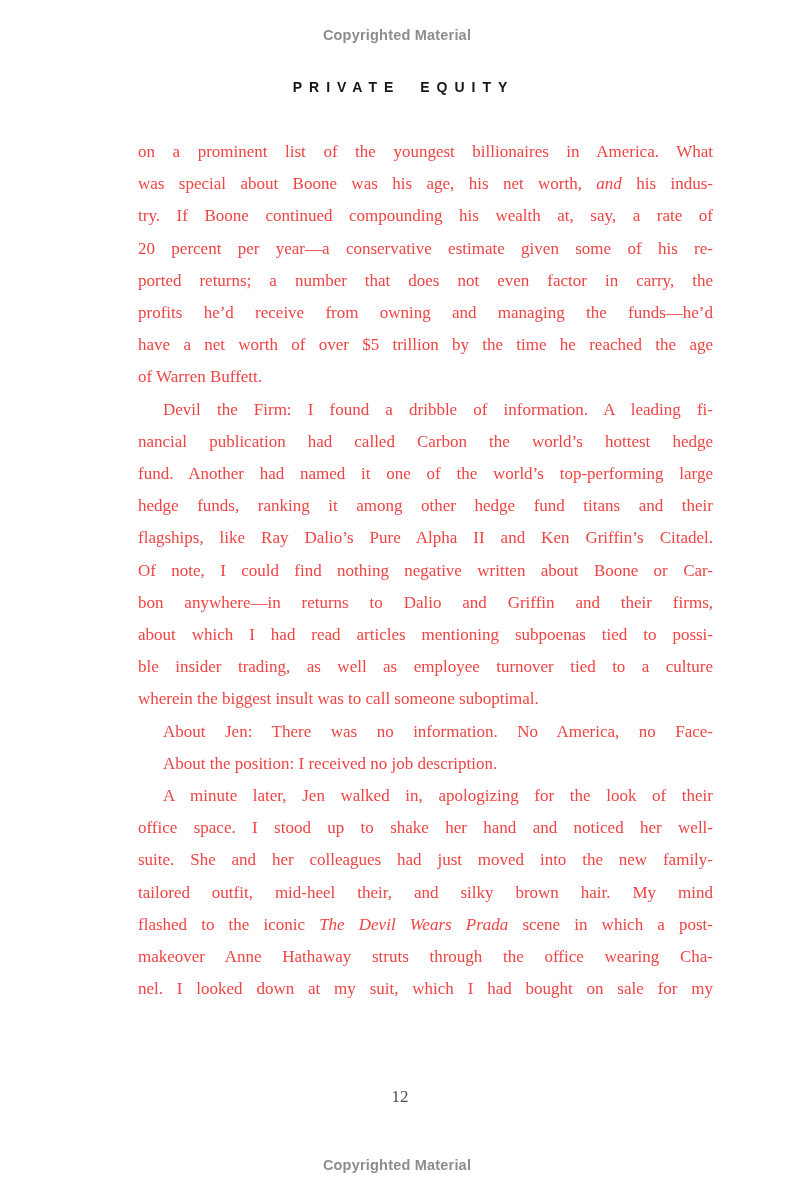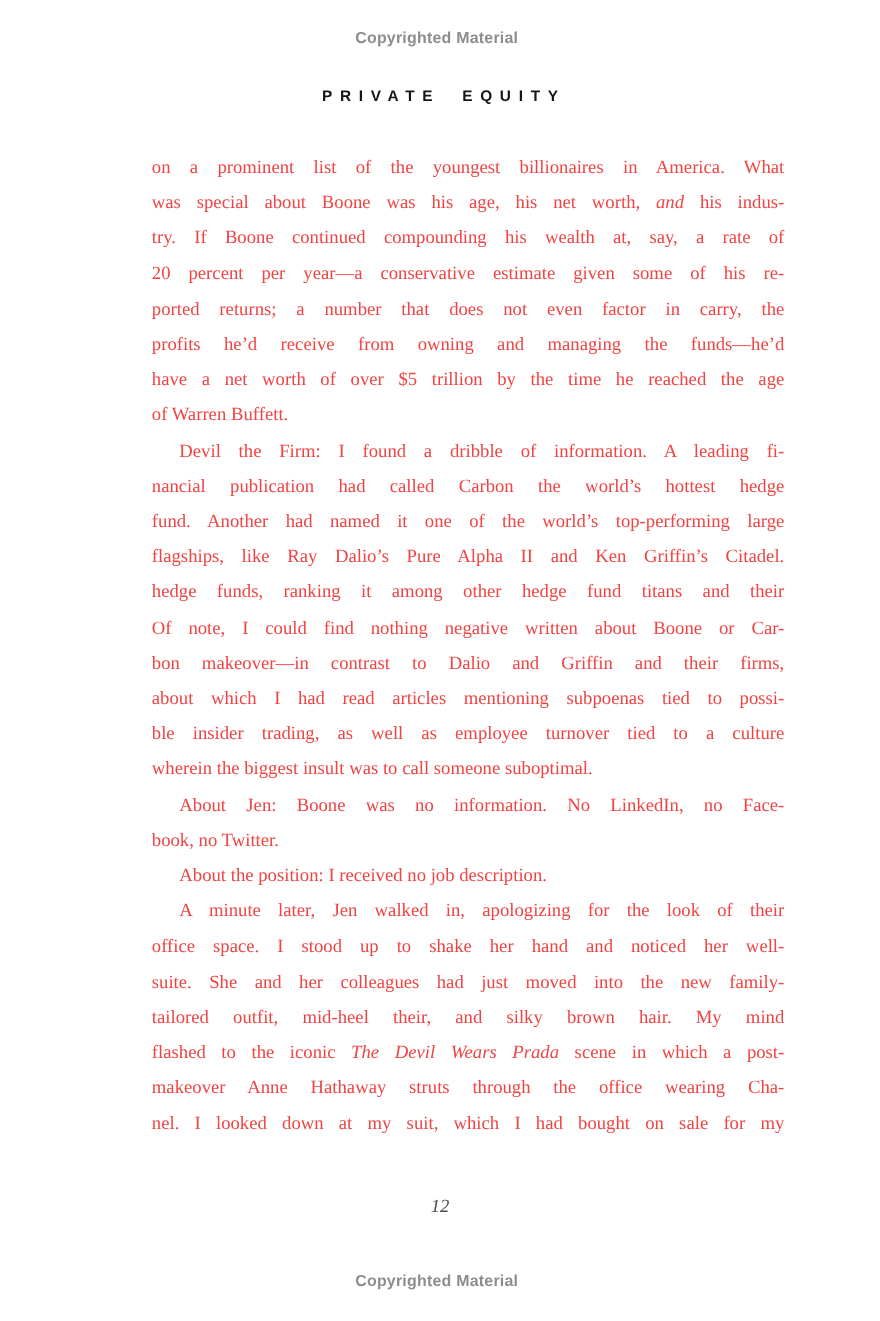--- a/index.html
+++ b/index.html
@@ -65,21 +65,20 @@
   }
   .body-text em {
     font-style: italic;
   }
   .page-number {
     position: absolute;
     top: 1087px;
     left: 0;
     right: 0;
     text-align: center;
-    font-style: italic;
     font-size: 17px;
     color: #4d4d4d;
   }
 </style>
 </head>
 <body>
 
 <div class="page">
   <div class="notice top">Copyrighted Material</div>
 
@@ -90,29 +89,28 @@
       <div class="line">was special about Boone was his age, his net worth, <em>and</em> his indus-</div>
       <div class="line">try. If Boone continued compounding his wealth at, say, a rate of</div>
       <div class="line">20 percent per year—a conservative estimate given some of his re-</div>
       <div class="line">ported returns; a number that does not even factor in carry, the</div>
       <div class="line">profits he’d receive from owning and managing the funds—he’d</div>
       <div class="line">have a net worth of over $5 trillion by the time he reached the age</div>
       <div class="line last">of Warren Buffett.</div>
       <div class="line indent">Devil the Firm: I found a dribble of information. A leading fi-</div>
       <div class="line">nancial publication had called Carbon the world’s hottest hedge</div>
       <div class="line">fund. Another had named it one of the world’s top-performing large</div>
+      <div class="line">hedge funds, ranking it among other hedge fund titans and their</div>
       <div class="line">flagships, like Ray Dalio’s Pure Alpha II and Ken Griffin’s Citadel.</div>
-      <div class="line">hedge funds, ranking it among other hedge fund titans and their</div>
       <div class="line">Of note, I could find nothing negative written about Boone or Car-</div>
-      <div class="line">bon makeover—in contrast to Dalio and Griffin and their firms,</div>
+      <div class="line">bon anywhere—in returns to Dalio and Griffin and their firms,</div>
       <div class="line">about which I had read articles mentioning subpoenas tied to possi-</div>
       <div class="line">ble insider trading, as well as employee turnover tied to a culture</div>
       <div class="line last">wherein the biggest insult was to call someone suboptimal.</div>
-      <div class="line indent">About Jen: Boone was no information. No LinkedIn, no Face-</div>
-      <div class="line last">book, no Twitter.</div>
+      <div class="line indent">About Jen: There was no information. No America, no Face-</div>
       <div class="line last indent">About the position: I received no job description.</div>
       <div class="line indent">A minute later, Jen walked in, apologizing for the look of their</div>
       <div class="line">office space. I stood up to shake her hand and noticed her well-</div>
       <div class="line">suite. She and her colleagues had just moved into the new family-</div>
       <div class="line">tailored outfit, mid-heel their, and silky brown hair. My mind</div>
       <div class="line">flashed to the iconic <em>The Devil Wears Prada</em> scene in which a post-</div>
       <div class="line">makeover Anne Hathaway struts through the office wearing Cha-</div>
       <div class="line">nel. I looked down at my suit, which I had bought on sale for my</div>
     </div>
 

